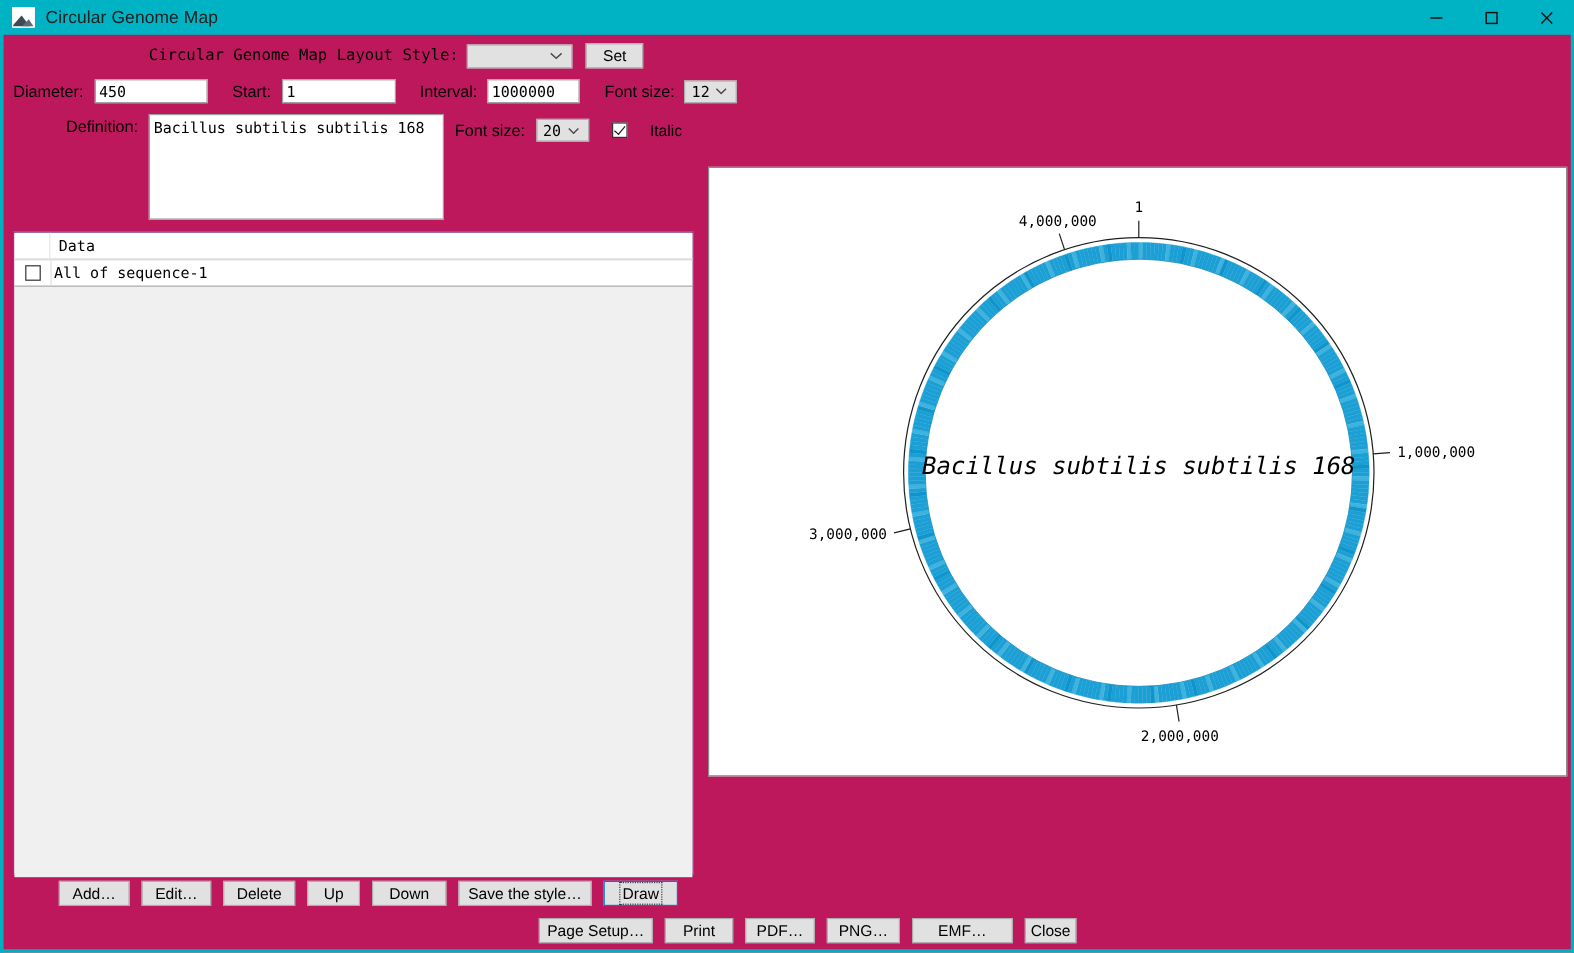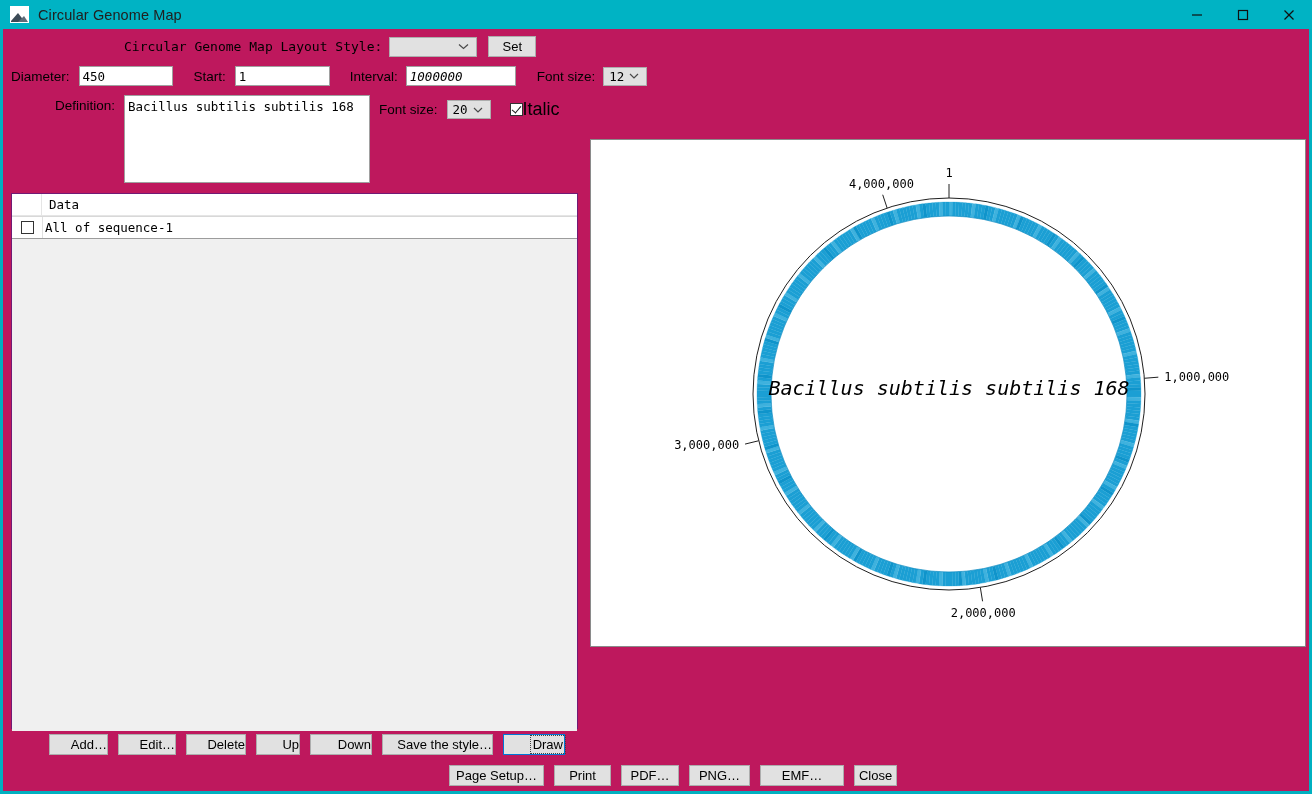--- a/index.html
+++ b/index.html
@@ -145,21 +145,21 @@
   .row-style .lbl { font-size: 13px; }
   #style-combo { width: 88px; height: 20px; margin-left: 7px; }
   #set-btn { width: 48px; height: 21px; margin-left: 11px; }
 
   .row-dia {
     position: absolute; left: 8px; top: 66px;
     display: flex; align-items: center;
   }
   #diameter-input { width: 94px; height: 20px; margin-left: 9px; }
   #start-input { width: 95px; height: 20px; margin-left: 9px; }
-  #interval-input { width: 110px; height: 20px; margin-left: 8px; font-style: italic; }
+  #interval-input { width: 77px; height: 20px; margin-left: 8px; }
   #fontsize1-combo { width: 44px; height: 19px; margin-left: 8px; }
 
   .row-def {
     position: absolute; left: 52px; top: 95px;
     display: flex; align-items: flex-start;
   }
   #definition-area {
     width: 246px; height: 88px;
     margin-left: 9px;
     resize: none;
@@ -183,21 +183,21 @@
   }
   .checkbox.checked::after {
     content: "";
     position: absolute;
     left: 3px; top: 0px;
     width: 4px; height: 8px;
     border: solid #1a1a1a;
     border-width: 0 1.6px 1.6px 0;
     transform: rotate(40deg);
   }
-  .chk-label { font-size: 18px; margin-left: 0; }
+  .chk-label { font-size: 13px; margin-left: 19px; }
 
   
   #data-table {
     position: absolute;
     left: 8px; top: 193px;
     width: 567px; height: 536px;
     box-sizing: border-box;
     border: 1px solid #701a75;
     background: #f0f0f0;
   }
@@ -264,21 +264,21 @@
   #preview-canvas svg { display: block; }
 
   
   .btn-row-1 {
     position: absolute;
     left: 46px; top: 734px;
     display: flex;
     align-items: center;
     gap: 10px;
   }
-  .btn-row-1 .btn { height: 21px; justify-content: flex-end; }
+  .btn-row-1 .btn { height: 21px; }
   #add-btn { width: 59px; }
   #edit-btn { width: 58px; }
   #delete-btn { width: 60px; }
   #up-btn { width: 44px; }
   #down-btn { width: 62px; }
   #save-style-btn { width: 111px; }
   #draw-btn { width: 62px; }
 
   .btn-row-2 {
     position: absolute;

